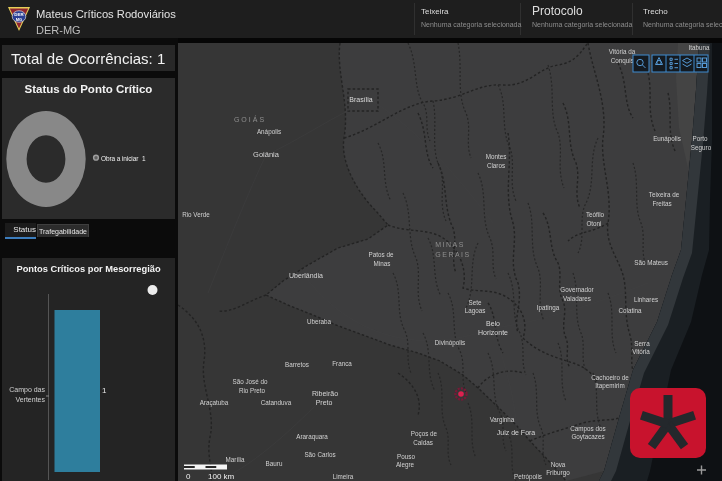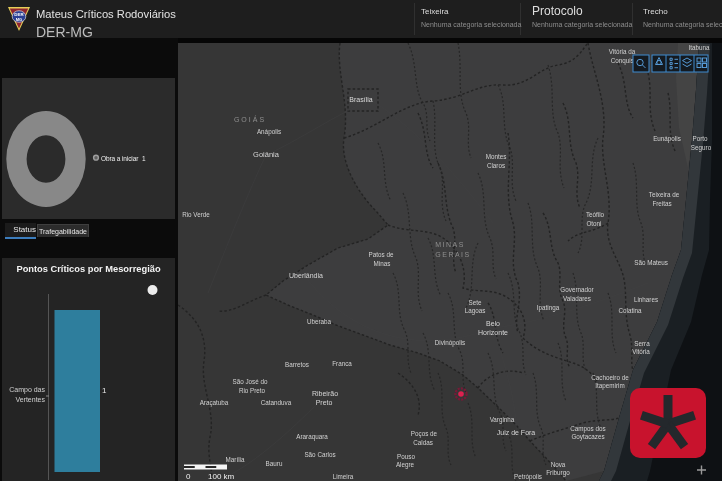--- a/index.html
+++ b/index.html
@@ -11,36 +11,40 @@
 
 <div class="abs" style="left:0;top:0;width:722px;height:38px;background:#1e1e1e;overflow:hidden">
   <svg class="abs" style="left:8px;top:7px" width="22" height="24" viewBox="0 0 22 24">
     <polygon points="0,0 22,0 11,24" fill="#e6ce58"></polygon>
     <polygon points="1.8,1.6 20.2,1.6 11,21.4" fill="#8f2430"></polygon>
     <ellipse cx="11" cy="9.5" rx="6.8" ry="5.8" fill="#2a3f94" stroke="#d8d8d8" stroke-width="0.7"></ellipse>
     <text x="11" y="9" font-size="4.4" fill="#fff" text-anchor="middle" font-weight="bold">DER</text>
     <text x="11" y="13.8" font-size="4" fill="#fff" text-anchor="middle" font-weight="bold">MG</text>
   </svg>
   <div class="abs" style="left:36px;top:8px;font-size:11.2px;color:#e4e4e4">Mateus Críticos Rodoviários</div>
-  <div class="abs" style="left:36px;top:24px;font-size:14px;color:#bdbdbd">DER-MG</div>
+  <div class="abs" style="left:36px;top:24px;font-size:11px;color:#bdbdbd">DER-MG</div>
   <div class="abs" style="left:414px;top:3px;width:1px;height:32px;background:#303030"></div>
   <div class="abs" style="left:520px;top:3px;width:1px;height:32px;background:#303030"></div>
   <div class="abs" style="left:632px;top:3px;width:1px;height:32px;background:#303030"></div>
   <div class="abs" style="left:421px;top:7px;font-size:8px;color:#dedede">Teixeira</div>
   <div class="abs" style="left:421px;top:21px;font-size:7px;color:#8d8d8d;white-space:nowrap">Nenhuma categoria selecionada</div>
   <div class="abs" style="left:532px;top:4px;font-size:12px;color:#dedede">Protocolo</div>
   <div class="abs" style="left:532px;top:21px;font-size:7px;color:#8d8d8d;white-space:nowrap">Nenhuma categoria selecionada</div>
   <div class="abs" style="left:643px;top:7px;font-size:8px;color:#dedede">Trecho</div>
   <div class="abs" style="left:643px;top:21px;font-size:7px;color:#8d8d8d;white-space:nowrap">Nenhuma categoria selecionada</div>
 </div>
 
 <div class="abs" style="left:0;top:38px;width:178px;height:443px;background:#0b0b0b;overflow:hidden">
 
+  <div class="abs" style="left:2px;top:7px;width:173px;height:26px;background:#282828">
+    <div class="abs" style="left:9px;top:5px;font-size:15px;color:#f2f2f2;white-space:nowrap">Total de Ocorrências: 1</div>
+  </div>
 
   <div class="abs" style="left:2px;top:40px;width:173px;height:141px;background:#2b2b2b;overflow:hidden">
+    <div class="abs" style="left:0;top:5px;width:173px;text-align:center;font-size:11.5px;font-weight:bold;color:#f2f2f2">Status do Ponto Crítico</div>
     <svg class="abs" style="left:0;top:0" width="173" height="141">
       <path d="M4.3,81 a39.7,48 0 1,0 79.4,0 a39.7,48 0 1,0 -79.4,0 M24.6,81 a19.4,23.8 0 1,0 38.8,0 a19.4,23.8 0 1,0 -38.8,0" fill-rule="evenodd" fill="#888888"></path>
       <circle cx="94" cy="79.7" r="2.4" fill="#5f5f5f" stroke="#9e9e9e" stroke-width="1.4"></circle>
       <text x="99" y="82.5" font-size="6.5" fill="#f0f0f0" letter-spacing="-0.1">Obra a iniciar</text>
       <text x="140" y="82.5" font-size="6.5" fill="#f0f0f0">1</text>
     </svg>
   </div>
 
   <div class="abs" style="left:5px;top:185px;width:31px;height:14px;background:#1b1b1b;color:#e8e8e8;font-size:8px;text-align:right;line-height:14px">Status</div>
   <div class="abs" style="left:5px;top:199px;width:31px;height:2px;background:#3c7dbd"></div>

